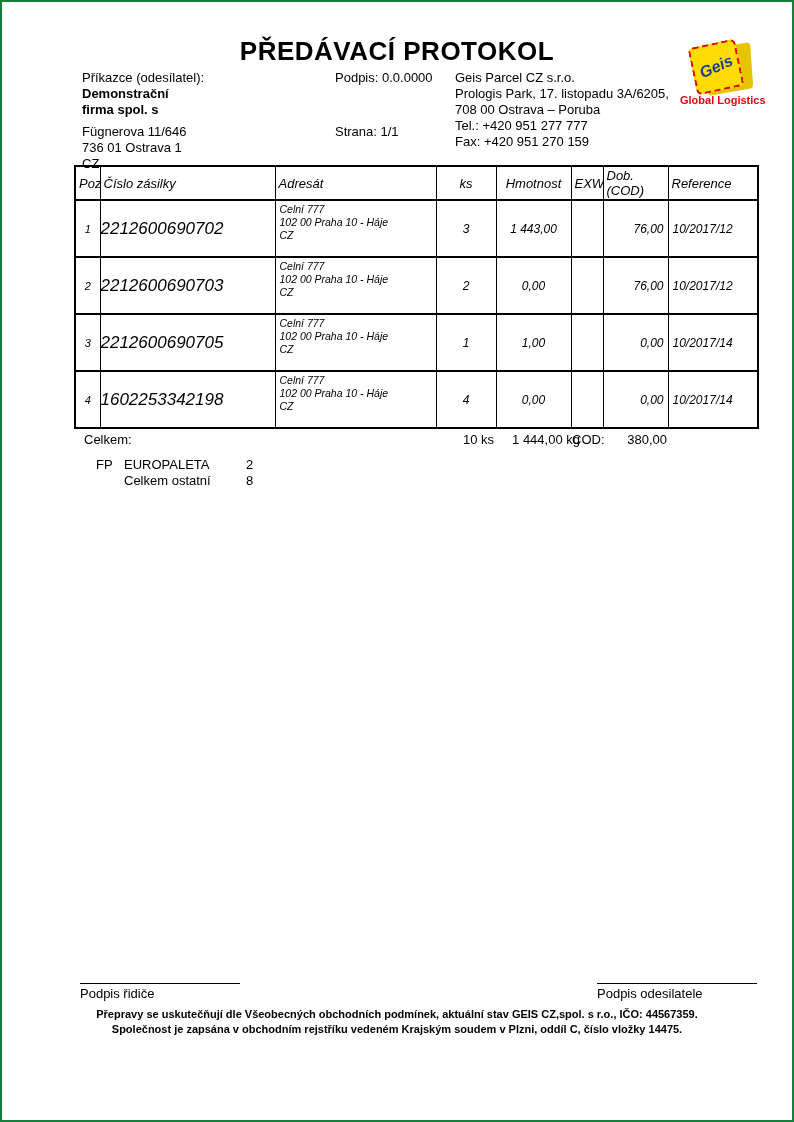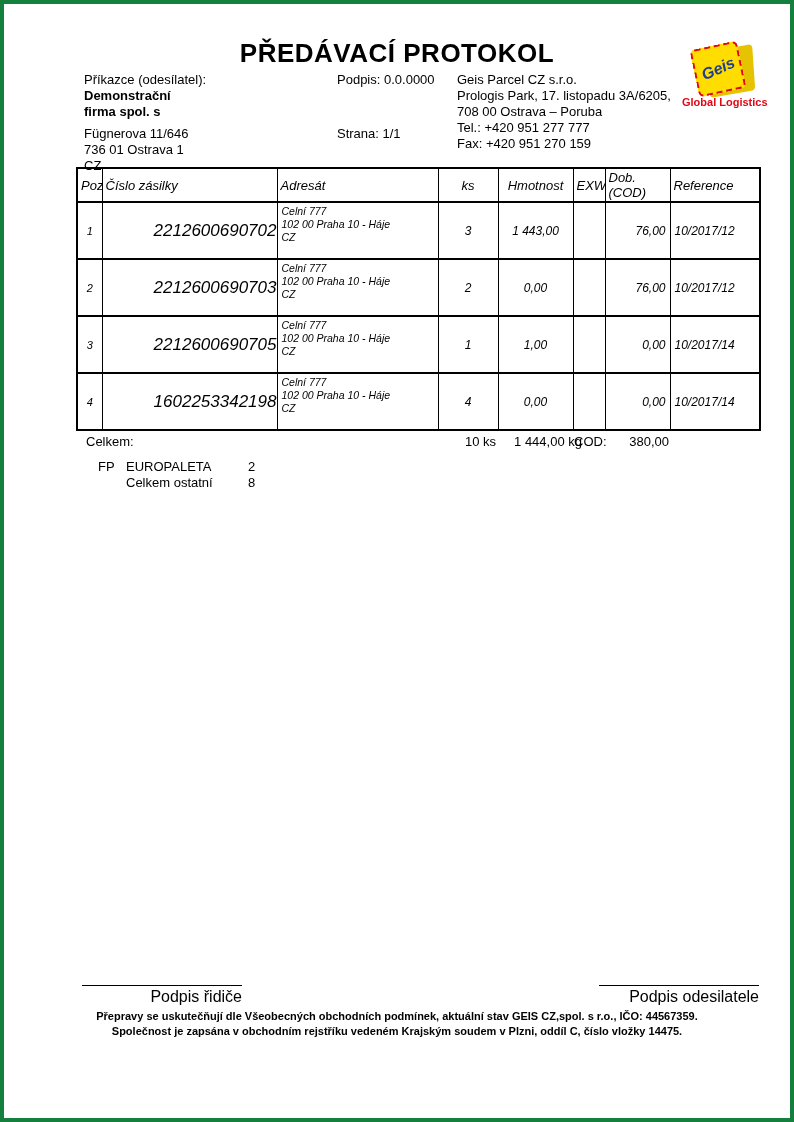--- a/index.html
+++ b/index.html
@@ -6,21 +6,21 @@
   body {
     background:#fff;
     font-family:"Liberation Sans", sans-serif;
     color:#000;
     width:794px; height:1122px;
   }
   .page {
     position:relative;
     width:794px; height:1122px;
     background:#fff;
-    border:4px solid #15803d;
+    border:2px solid #15803d;
     overflow:hidden;
   }
   .title {
     position:absolute; top:34px; left:0; width:100%;
     text-align:center;
     font-size:26px; font-weight:700; letter-spacing:0.5px;
   }
   
   .hdr { position:absolute; font-size:13px; line-height:16px; }
   .hdr-left   { left:80px;  top:68px; }
@@ -69,21 +69,21 @@
     font-weight:400;
     overflow:hidden;
   }
   table.ship tr { border-top:2px solid #000; border-bottom:2px solid #000; }
   table.ship { border:2px solid #000; }
   table.ship thead tr { height:23px; }
   table.ship thead th { font-size:13px; text-align:left; padding:1px 3px; }
   table.ship thead th.c { text-align:center; }
   table.ship tbody tr { height:57px; }
   td.poz   { text-align:center; font-size:11px; }
-  td.num   { text-align:right; font-size:17px; }
+  td.num   { text-align:left; font-size:17px; }
   td.addr  { vertical-align:top; padding:2px 4px; font-size:10.5px; line-height:13px; }
   td.ks    { text-align:center; font-size:12px; }
   td.wgt   { text-align:center; font-size:12px; }
   td.exw   { }
   td.cod   { text-align:right; padding-right:4px; font-size:12px; }
   td.ref   { text-align:left; padding-left:4px; font-size:12px; }
 
   
   .totals { position:absolute; top:430px; left:0; width:794px; height:16px; font-size:13px; }
   .totals .lbl   { position:absolute; left:82px; }
@@ -96,21 +96,21 @@
   .pack { position:absolute; left:82px; top:455px; font-size:13px; line-height:16px; }
   .pack .row { display:flex;margin-left:12px; }
   .pack .code { width:28px; }
   .pack .name { width:122px; }
   .pack .cnt  { width:30px; }
 
   
   .sig-line { position:absolute; top:981px; border-top:1px solid #000; height:0; }
   .sig-line.left  { left:78px;  width:160px; }
   .sig-line.right { left:595px; width:160px; }
-  .sig-label { position:absolute; top:984px; font-size:16px; text-align:right; }
+  .sig-label { position:absolute; top:984px; font-size:13px; text-align:left; }
   .sig-label.left  { left:78px;  width:160px; }
   .sig-label.right { left:595px; width:160px; }
   .footer-note {
     position:absolute; top:985px; left:237px; width:320px;
     text-align:center; font-size:11px; font-weight:700;
   }
   .legal {
     position:absolute; left:0; width:100%;
     text-align:center; font-size:11px; font-weight:700;
   }

